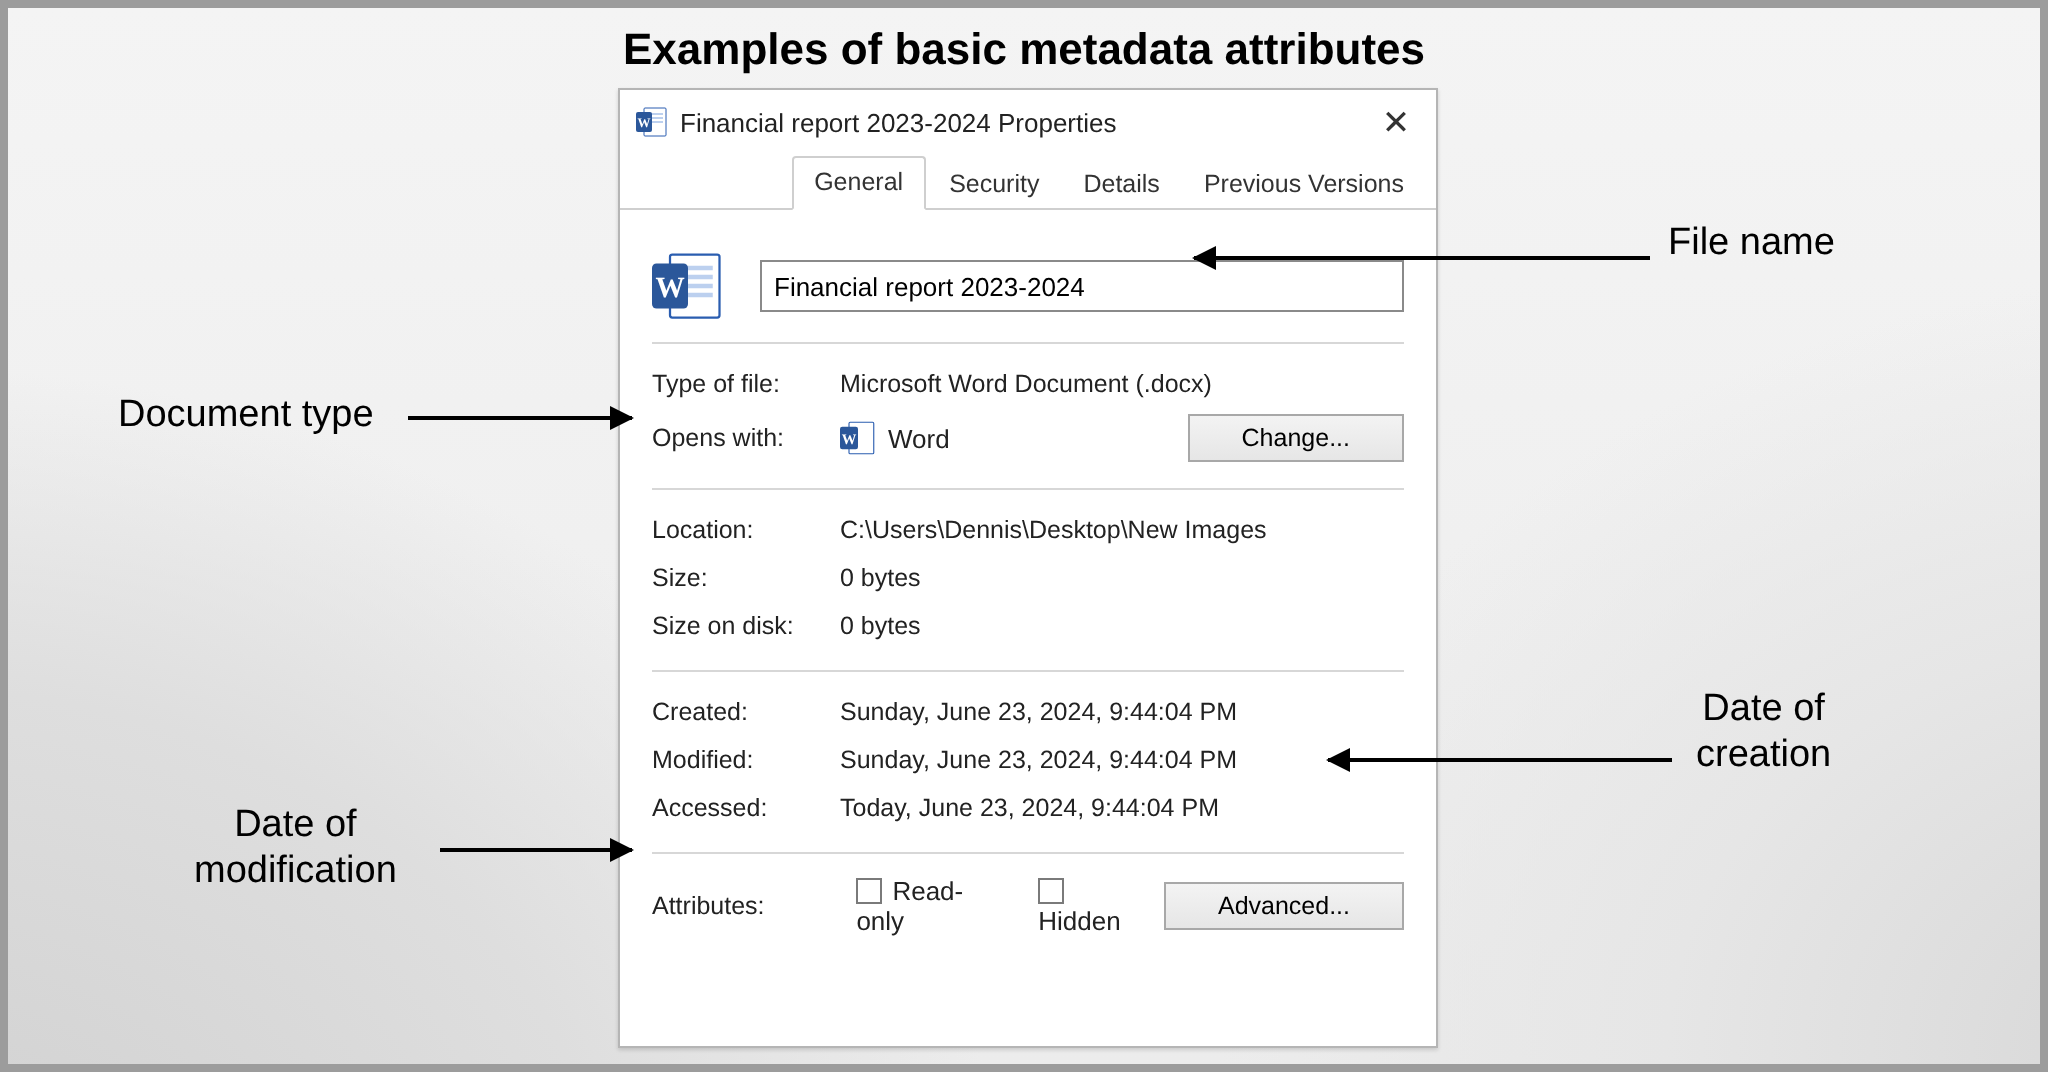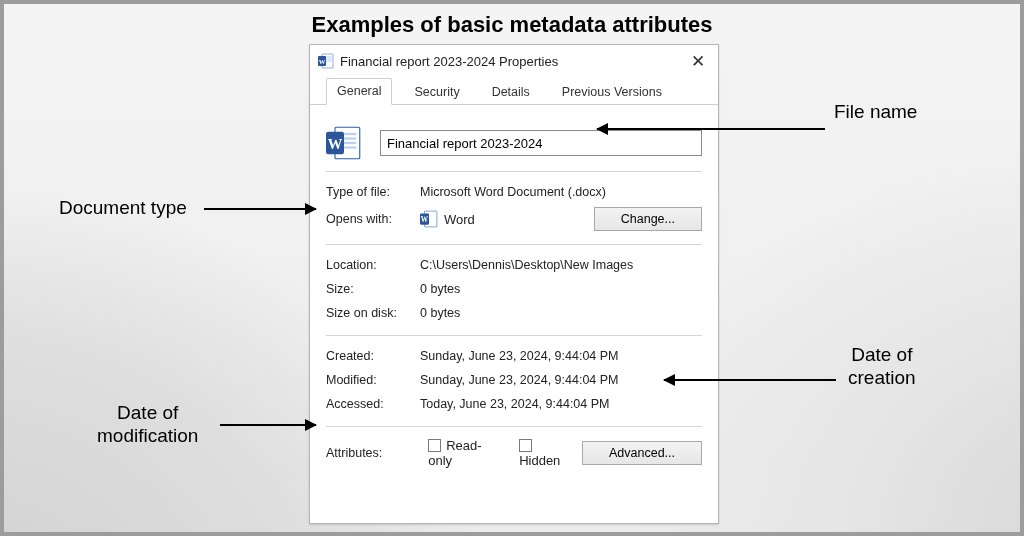--- a/index.html
+++ b/index.html
@@ -41,24 +41,25 @@
   }
   .titlebar .doc-icon-sm {
     width: 16px; height: 16px; margin-right: 6px;
   }
   .doc-icon-sm svg, .doc-icon-lg svg { display:block; }
   .titlebar-title { flex: 1; font-size: 13px; }
   .close-x { width: 24px; text-align: center; font-size: 17px; color:#333; cursor:pointer; }
 
   .tabstrip {
     display: flex; align-items: flex-end;
-    padding: 0 16px;
+    padding: 0 6px;
     border-bottom: 1px solid #cfcfcf;
     height: 28px;
-    gap: 12px;
+    gap: 2px;
+    justify-content: flex-end;
   }
   .tab {
     padding: 5px 10px 6px;
     font-size: 12.5px;
     color: #333;
     cursor: pointer;
     position: relative;
     top: 1px;
   }
   .tab.active {
@@ -245,20 +246,20 @@
     </div>
   </div>
 
   <div class="ann" style="left:55px; top:193px;">Document type</div>
   <div class="arrow" style="left:200px; top:204px; width:112px;"></div>
 
   <div class="ann" style="left:93px; top:398px; white-space:pre-line;">Date of
 modification</div>
   <div class="arrow" style="left:216px; top:420px; width:96px;"></div>
 
-  <div class="ann" style="left:830px; top:97px;">File name</div>
+  <div class="ann" style="left:830px; top:107px;">File name</div>
   <div class="arrow left" style="left:593px; top:124px; width:228px;"></div>
 
   <div class="ann" style="left:844px; top:340px; white-space:pre-line;">Date of
 creation</div>
   <div class="arrow left" style="left:660px; top:375px; width:172px;"></div>
 
 </div>
 
 </body></html>

